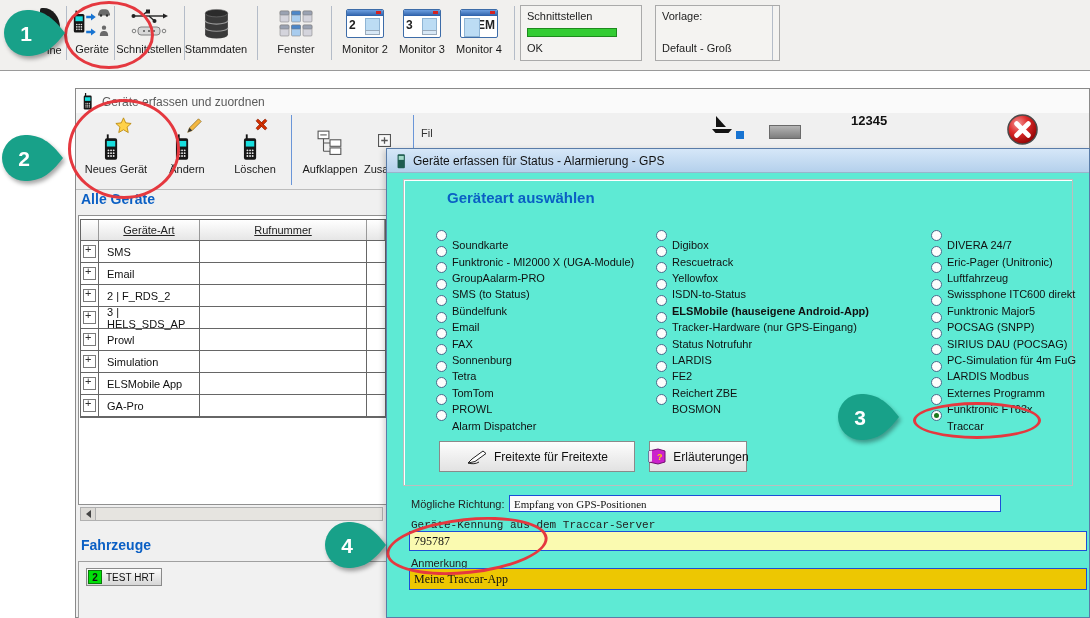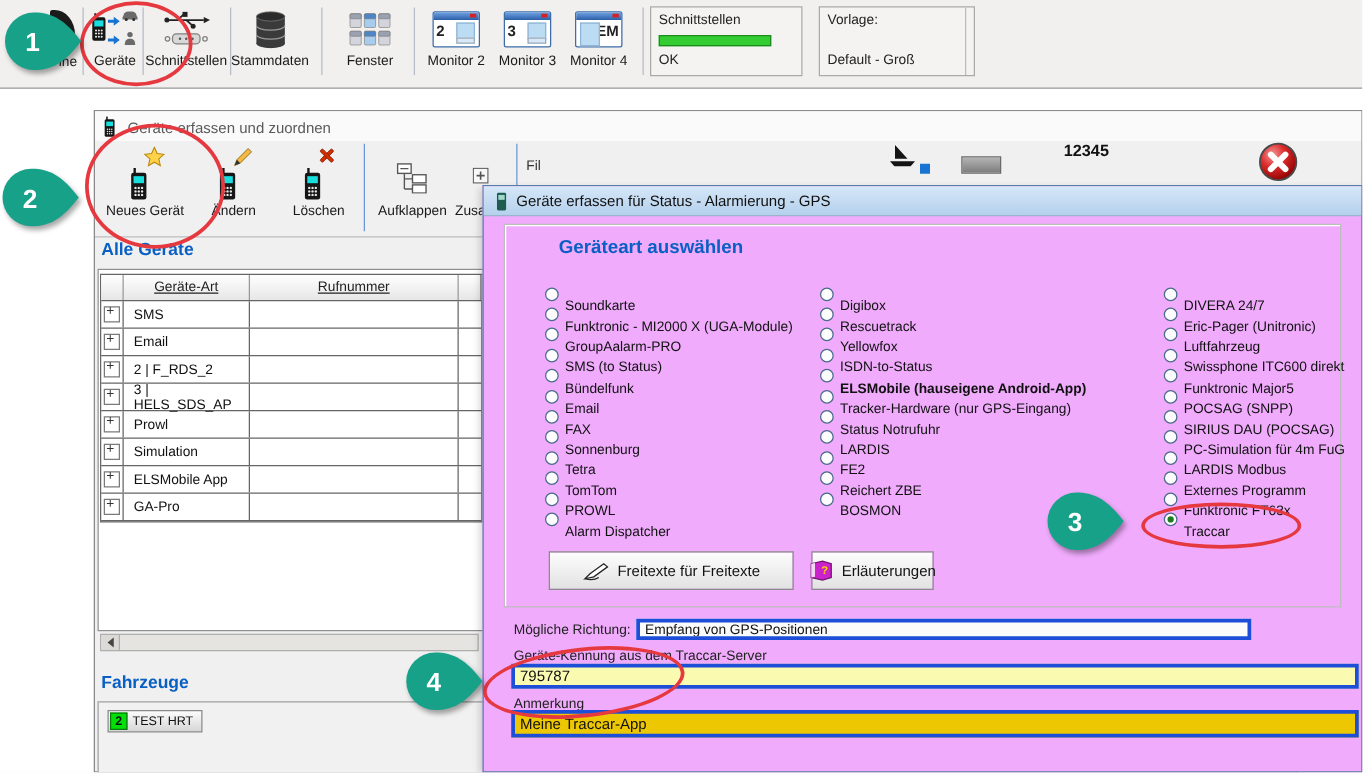--- a/index.html
+++ b/index.html
@@ -65,35 +65,35 @@
   
   .hscroll{position:absolute;height:14px;background:#e6e4e0;border:1px solid #b0b0b0;box-sizing:border-box;}
   .harrow{position:absolute;left:0;top:0;width:14px;height:12px;background:#dcdad6;border-right:1px solid #b0b0b0;display:flex;align-items:center;justify-content:center;}
   .harrow::before{content:"";width:0;height:0;border-right:5px solid #444;border-top:4px solid transparent;border-bottom:4px solid transparent;}
 
   .vehicle-btn{position:absolute;height:18px;display:flex;align-items:center;background:linear-gradient(#fcfcfc,#d6d6d6);border:1px solid #8a8a8a;padding:0 6px 0 1px;box-sizing:border-box;}
   .vbadge{width:14px;height:14px;background:#00e008;border:1px solid #0a7a0a;color:#111;font-size:10px;font-weight:bold;display:flex;align-items:center;justify-content:center;margin-right:4px;box-sizing:border-box;}
   .vlabel{font-size:10px;color:#111;white-space:nowrap;}
 
   
-  #dialog{left:386px;top:148px;width:704px;height:470px;background:#f0abfc;border:1px solid #5a7ca8;box-sizing:border-box;z-index:10;box-shadow:-2px 2px 6px rgba(0,0,0,.18);}
+  #dialog{left:386px;top:148px;width:704px;height:470px;background:#5eead4;border:1px solid #5a7ca8;box-sizing:border-box;z-index:10;box-shadow:-2px 2px 6px rgba(0,0,0,.18);}
   .dtitle{position:absolute;left:0;top:0;width:100%;height:23px;background:linear-gradient(#d6e7f8,#b4d0ec);border-bottom:1px solid #9ab4cc;}
   .dtitle .tx{position:absolute;left:26px;top:5px;font-size:12px;color:#111;}
   .groupbox{position:absolute;left:16px;top:30px;width:668px;height:305px;border:1px solid #bdbdbd;box-shadow:inset 1px 1px 0 #fff;}
   .dheading{position:absolute;font-size:15px;font-weight:bold;color:#0a5fc4;}
   .radio-col{position:absolute;}
   .radio-row{height:16.4px;display:flex;align-items:center;white-space:nowrap;}
   .radio{width:11px;height:11px;border:1px solid #4a6a8a;border-radius:50%;background:#fdfdfd;margin-right:5px;position:relative;box-sizing:border-box;flex:none;}
   .radio-label{font-size:11px;color:#111;margin-top:20px;}
   .radio-row.bold .radio-label{font-weight:bold;}
   .radio-row.selected .radio::after{content:"";position:absolute;left:2px;top:2px;width:5px;height:5px;border-radius:50%;background:#1d7a1d;}
   .dbtn{position:absolute;height:31px;background:linear-gradient(#fdfdfd,#e2e2e2);border:1px solid #8a8a8a;display:flex;align-items:center;justify-content:center;font-size:12px;color:#111;box-sizing:border-box;}
   .dbtn .bico{margin-right:6px;display:flex;}
   .flabel{position:absolute;font-size:11px;color:#222;white-space:nowrap;}
-  .dfield{position:absolute;box-sizing:border-box;border:3px solid #1d4ed8;font-family:Liberation Sans, sans-serif;font-size:11px;color:#111;padding:0 4px;}
+  .dfield{position:absolute;box-sizing:border-box;border:1px solid #1d4ed8;font-family:Liberation Serif, serif;font-size:11px;color:#111;padding:0 4px;}
   #direction-field{background:#fbfbfb;}
   #id-field{background:#fafab0;font-size:12px;}
   #note-field{background:#edc702;font-size:12px;}
 
   
   .balloon{position:absolute;z-index:60;filter:drop-shadow(2px 3px 2px rgba(0,0,0,.35));}
   .balloon text{fill:#fff;font-family:"Liberation Sans",sans-serif;font-size:21px;font-weight:bold;}
   .hl{position:absolute;border:3px solid #e5383f;border-radius:50%;z-index:55;}
 
   .iconsheet{position:absolute;width:0;height:0;overflow:hidden;}
@@ -689,21 +689,21 @@
           <svg width="20" height="17">
             <use href="#sym-book"></use>
           </svg>
         </span>
       <span>Erläuterungen</span>
     </div>
 
     <span class="flabel" style="left:24px;top:349px;">Mögliche Richtung:</span>
     <input id="direction-field" class="dfield" style="left: 122px; top: 346px; width: 492px; height: 17px;" value="Empfang von GPS-Positionen">
 
-    <span class="flabel" style="left:24px;top:370px;">Geräte-Kennung aus dem Traccar-Server</span>
+    <span class="flabel" style="left:24px;top:370px;font-family:Liberation Mono, monospace;">Geräte-Kennung aus dem Traccar-Server</span>
     <input id="id-field" class="dfield" style="left: 22px; top: 382px; width: 678px; height: 20px;" value="795787">
 
     <span class="flabel" style="left:24px;top:408px;">Anmerkung</span>
     <input id="note-field" class="dfield" style="left: 22px; top: 419px; width: 678px; height: 22px;" value="Meine Traccar-App">
   </div>
 
   <div class="hl" style="left:64px;top:1px;width:84px;height:62px;"></div>
   <svg class="balloon" style="left:2px;top:8px;" width="66" height="50" viewBox="0 0 66 50">
     <path d="M63,25 C50,8 40,2 25,2 A23,23 0 1,0 25,48 C40,48 50,42 63,25 Z" fill="#18A189"></path>
     <text x="24" y="33" text-anchor="middle">1</text>

